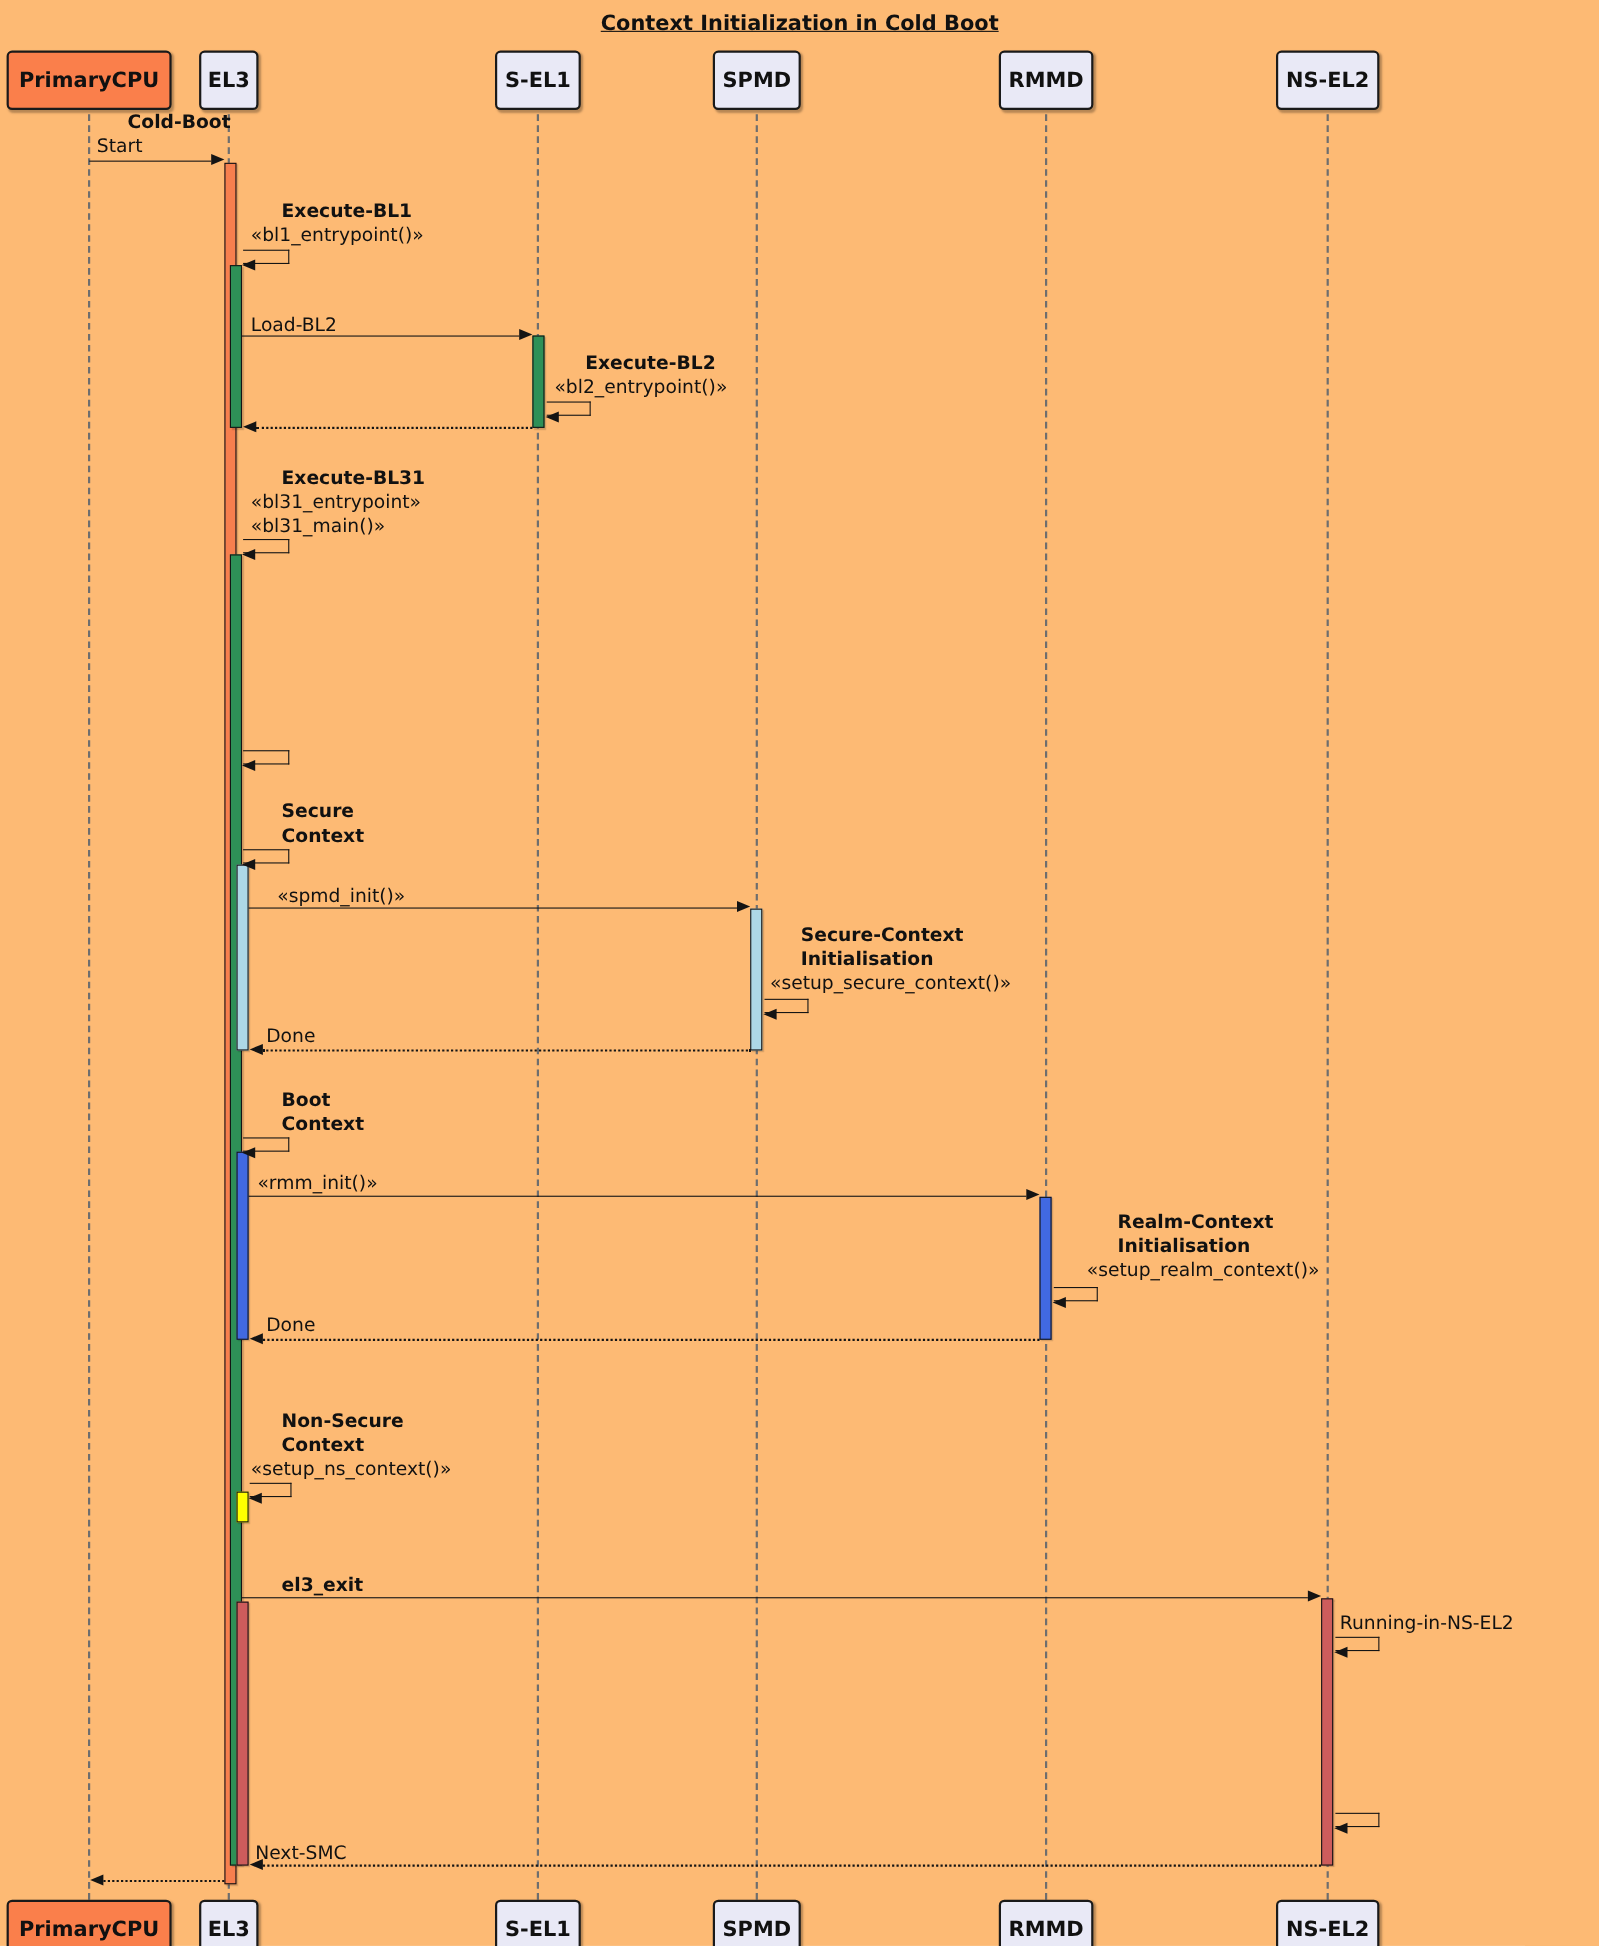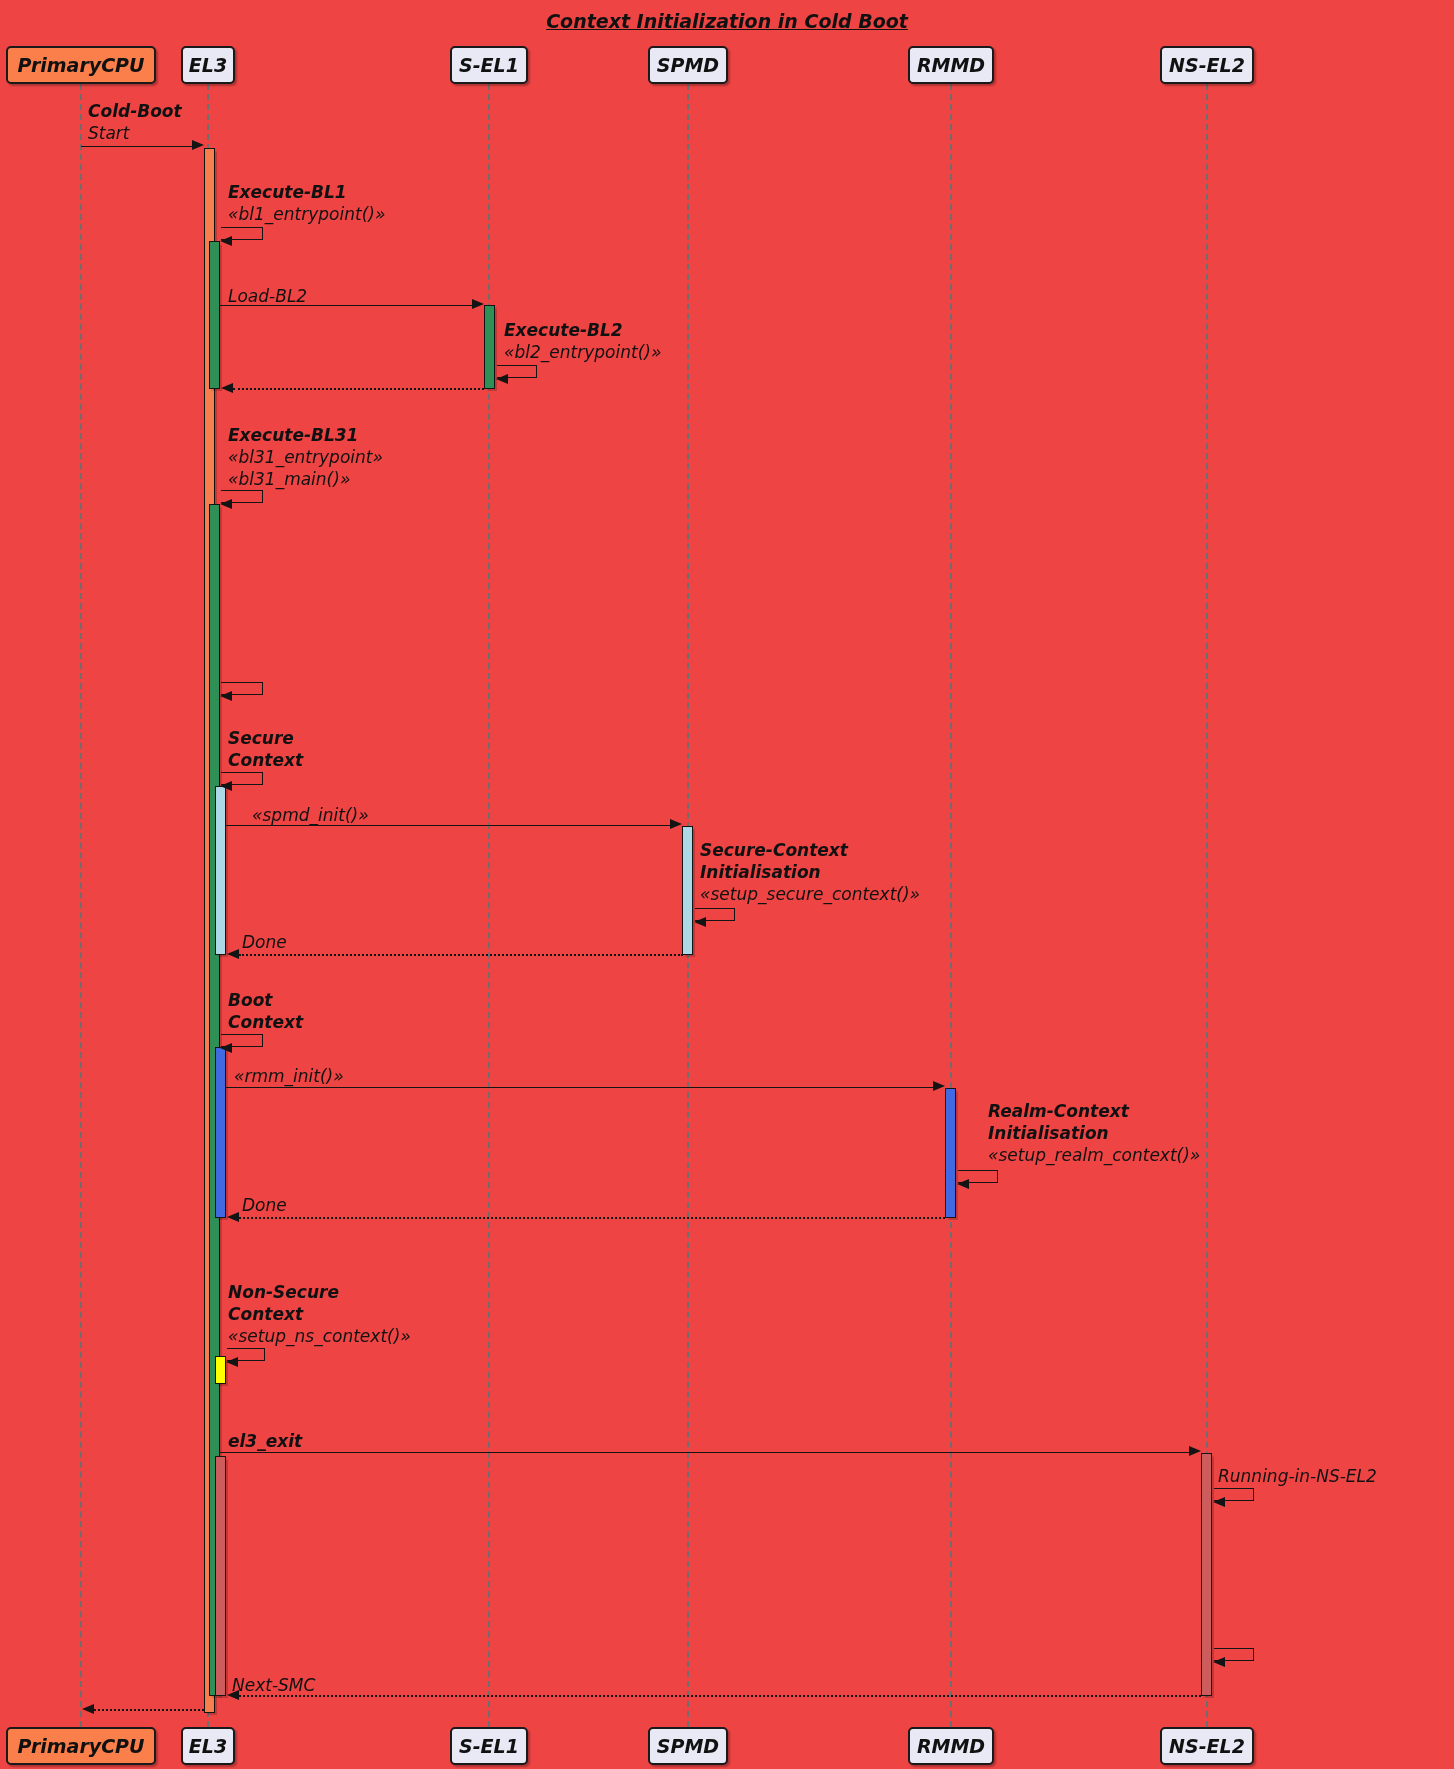--- a/index.html
+++ b/index.html
@@ -11,54 +11,54 @@
   .title {
     position:absolute; top:10px; left:0; width:100%;
     text-align:center; font-size:19px; font-weight:bold;
     text-decoration:underline;
   }
   .lifeline {
     position:absolute; width:0; top:84px; height:1643px;
     border-left:2px dashed #6e6e6e;
   }
   .pbox {
-    position:absolute; height:38px; box-sizing:border-box;
+    position:absolute; height:54px; box-sizing:border-box;
     border:2px solid #1a1a1a; border-radius:5px;
     display:flex; align-items:center; justify-content:center;
     font-size:19px; font-weight:bold;
     box-shadow:2px 2px 2px rgba(0,0,0,0.28);
   }
   .act {
     position:absolute; width:11px; box-sizing:border-box;
     border:1.5px solid #141414;
     box-shadow:1.5px 1.5px 1px rgba(0,0,0,0.18);
   }
   .msg-label {
     position:absolute; font-size:17px; line-height:22px; white-space:nowrap;
   }
-  .b { font-weight:bold; }
+  .b { font-weight:bold;margin-left:28px; }
   .arrow { position:absolute; height:0; border-top:1.8px solid #141414; }
   .arrow.dotted { border-top:2px dotted #141414; }
   .ah { position:absolute; width:0; height:0;
         border-top:5.5px solid transparent; border-bottom:5.5px solid transparent; }
   .ah-r { right:-12px; top:-6.6px; border-left:12px solid #141414; }
   .ah-l { left:-12px;  top:-6.6px; border-right:12px solid #141414; }
   .loop {
     position:absolute; height:13px; box-sizing:border-box;
     border:1.8px solid #141414; border-left:none;
   }
   .loop .ah {
     left:-1px; top:auto; bottom:-7.2px;
     border-right:12px solid #141414; border-left:none;
   }
 </style>
 </head>
 <body>
 
-<div class="canvas" style="background-color: #ef4444; font-style: italic;">
+<div class="canvas" style="background-color: #fdba74;">
 
   <div class="title">Context Initialization in Cold Boot</div>
 
   <div class="lifeline" style="left:80px"></div>
   <div class="lifeline" style="left:207px"></div>
   <div class="lifeline" style="left:488px"></div>
   <div class="lifeline" style="left:687px"></div>
   <div class="lifeline" style="left:950px"></div>
   <div class="lifeline" style="left:1206px"></div>
 

